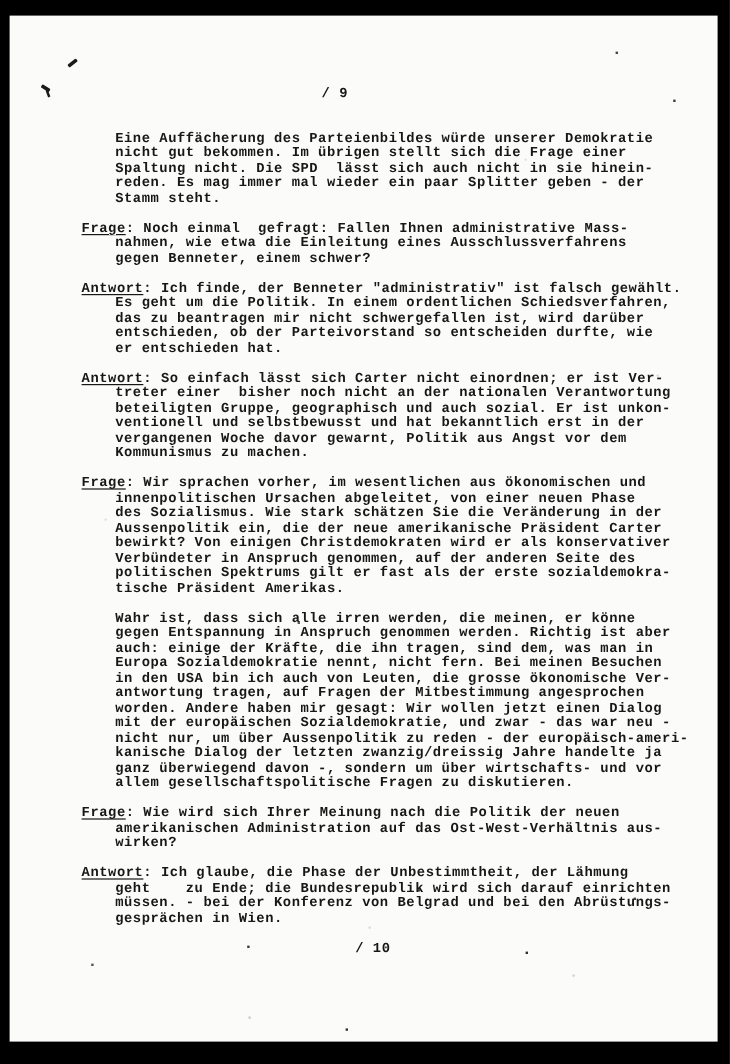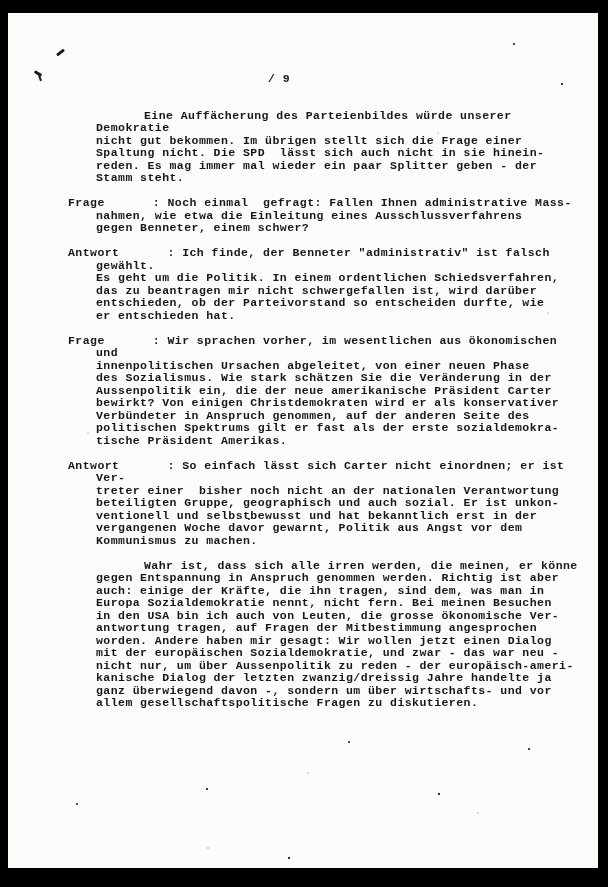--- a/index.html
+++ b/index.html
@@ -54,25 +54,25 @@
     padding-left: 228px;
     margin-top: 3px;
   }
   .block {
     margin: 0 0 12.5px 0;
     padding-left: 28px;
   }
   .block.qa { text-indent: -28px; }
   .block.plain { text-indent: 0; }
   .block .label {
+    text-decoration: underline;
     text-underline-offset: 2px;
   }
   .block .body {
     white-space: pre-wrap;
-    margin-left: 48px;
   }
   
   .speck {
     position: absolute;
     background: #1a1a1a;
   }
   .speck.a {
     left: 48px; top: 38px;
     width: 9px; height: 3px;
     transform: rotate(-38deg);
@@ -133,49 +133,57 @@
       <div class="block qa"><span class="label">Frage</span><span class="body">: Noch einmal  gefragt: Fallen Ihnen administrative Mass-
 nahmen, wie etwa die Einleitung eines Ausschlussverfahrens
 gegen Benneter, einem schwer?</span></div>
 
       <div class="block qa"><span class="label">Antwort</span><span class="body">: Ich finde, der Benneter "administrativ" ist falsch gewählt.
 Es geht um die Politik. In einem ordentlichen Schiedsverfahren,
 das zu beantragen mir nicht schwergefallen ist, wird darüber
 entschieden, ob der Parteivorstand so entscheiden durfte, wie
 er entschieden hat.</span></div>
 
+      <div class="block qa"><span class="label">Antwort</span><span class="body">: So einfach lässt sich Carter nicht einordnen; er ist Ver-
+treter einer  bisher noch nicht an der nationalen Verantwortung
+beteiligten Gruppe, geographisch und auch sozial. Er ist unkon-
+ventionell und selbstbewusst und hat bekanntlich erst in der
+vergangenen Woche davor gewarnt, Politik aus Angst vor dem
+Kommunismus zu machen.</span></div>
+
       <div class="block qa"><span class="label">Frage</span><span class="body">: Wir sprachen vorher, im wesentlichen aus ökonomischen und
 innenpolitischen Ursachen abgeleitet, von einer neuen Phase
 des Sozialismus. Wie stark schätzen Sie die Veränderung in der
 Aussenpolitik ein, die der neue amerikanische Präsident Carter
 bewirkt? Von einigen Christdemokraten wird er als konservativer
 Verbündeter in Anspruch genommen, auf der anderen Seite des
 politischen Spektrums gilt er fast als der erste sozialdemokra-
 tische Präsident Amerikas.</span></div>
-
-      <div class="block qa"><span class="label">Antwort</span><span class="body">: So einfach lässt sich Carter nicht einordnen; er ist Ver-
-treter einer  bisher noch nicht an der nationalen Verantwortung
-beteiligten Gruppe, geographisch und auch sozial. Er ist unkon-
-ventionell und selbstbewusst und hat bekanntlich erst in der
-vergangenen Woche davor gewarnt, Politik aus Angst vor dem
-Kommunismus zu machen.</span></div>
 
       <div class="block plain">
         <span class="body">Wahr ist, dass sich alle irren werden, die meinen, er könne
 gegen Entspannung in Anspruch genommen werden. Richtig ist aber
 auch: einige der Kräfte, die ihn tragen, sind dem, was man in
 Europa Sozialdemokratie nennt, nicht fern. Bei meinen Besuchen
 in den USA bin ich auch von Leuten, die grosse ökonomische Ver-
 antwortung tragen, auf Fragen der Mitbestimmung angesprochen
 worden. Andere haben mir gesagt: Wir wollen jetzt einen Dialog
 mit der europäischen Sozialdemokratie, und zwar - das war neu -
 nicht nur, um über Aussenpolitik zu reden - der europäisch-ameri-
 kanische Dialog der letzten zwanzig/dreissig Jahre handelte ja
 ganz überwiegend davon -, sondern um über wirtschafts- und vor
 allem gesellschaftspolitische Fragen zu diskutieren.</span>
       </div>
 
+      <div class="block qa"><span class="label">Frage</span><span class="body">: Wie wird sich Ihrer Meinung nach die Politik der neuen
+amerikanischen Administration auf das Ost-West-Verhältnis aus-
+wirken?</span></div>
 
+      <div class="block qa"><span class="label">Antwort</span><span class="body">: Ich glaube, die Phase der Unbestimmtheit, der Lähmung
+geht    zu Ende; die Bundesrepublik wird sich darauf einrichten
+müssen. - bei der Konferenz von Belgrad und bei den Abrüstungs-
+gesprächen in Wien.</span></div>
 
+      <div class="page-num bottom">/ 10</div>
 
     </div>
   </div>
 </div>
 
 </body></html>

